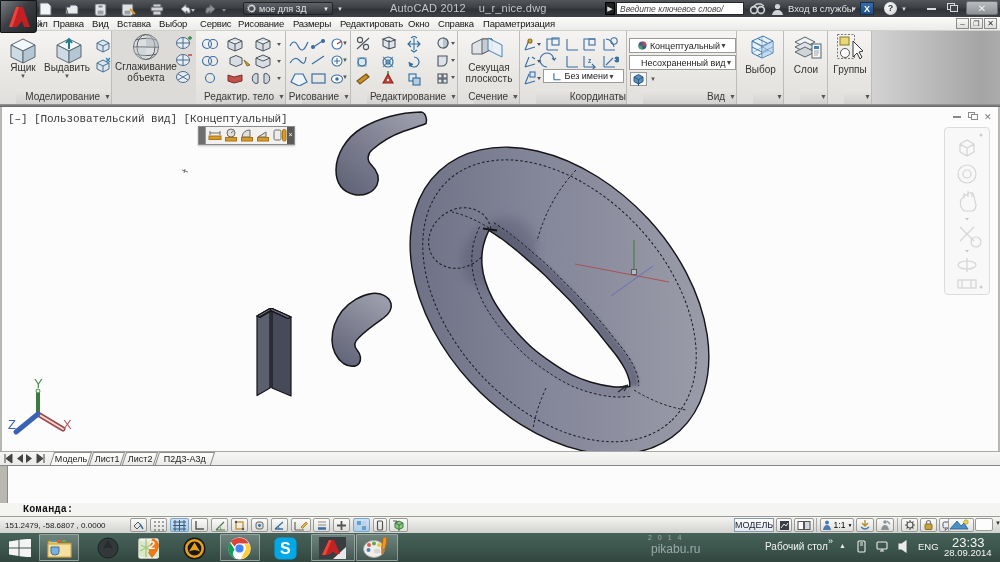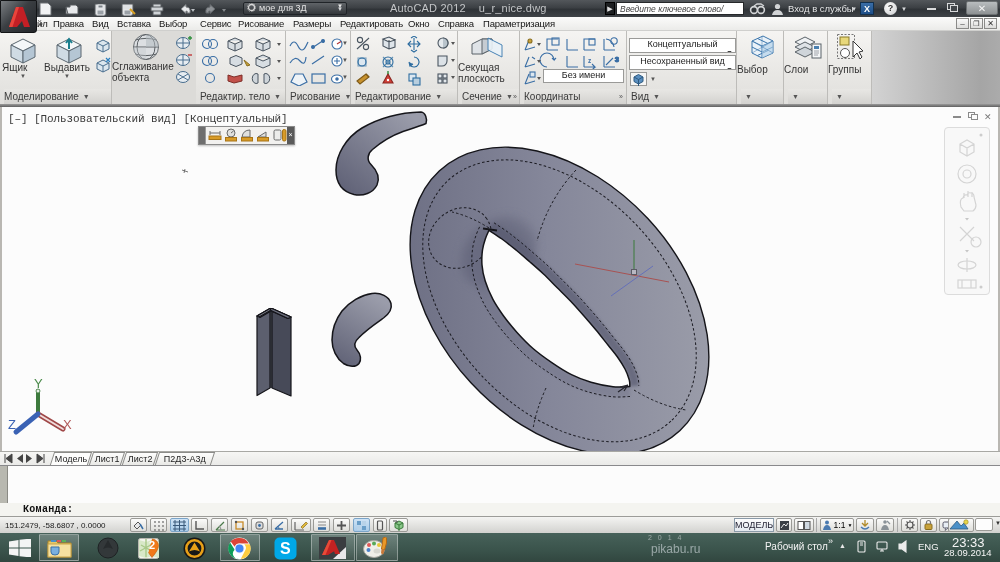--- a/index.html
+++ b/index.html
@@ -4,23 +4,23 @@
 <style>
 * { margin:0; padding:0; box-sizing:border-box; }
 html,body { width:1000px; height:562px; overflow:hidden; font-family:"Liberation Sans", sans-serif; }
 #page { position:relative; width:1000px; height:562px; background:#fcfcfc; }
 .abs { position:absolute; }
 
 
 #titlebar { left:0; top:0; width:1000px; height:17px;
   background:linear-gradient(#53575b,#3c4044 45%,#2f3337 55%,#3f4347); }
 #title-text { left:390px; top:2px; color:#c3c5c7; font-size:11px; letter-spacing:0.2px; }
-#wsbox { left:243px; top:2px; width:104px; height:13px;
+#wsbox { left:243px; top:2px; width:90px; height:13px;
   background:linear-gradient(#606468,#33373b); border:1px solid #202428; border-radius:2px;
-  color:#e6e6e6; font-size:9px; display:flex; align-items:flex-start; padding:0 3px; }
+  color:#e6e6e6; font-size:9px; display:flex; align-items:center; padding:0 3px; }
 #searchbox { left:616px; top:2px; width:128px; height:13px; background:#fff; border:1px solid #26282a;
   font-size:8.5px; font-style:italic; color:#444; padding:1px 3px; font-family:"Liberation Sans",sans-serif; }
 .tglyph { position:absolute; color:#d6d8da; font-size:9px; top:3px; }
 
 
 #menubar { left:0; top:17px; width:1000px; height:14px;
   background:linear-gradient(#fbfbfa,#ebebe9); border-bottom:1px solid #cfcfcd;
   font-size:9.5px; letter-spacing:-0.2px; color:#151515; }
 #menubar span { position:absolute; top:1px; }
 
@@ -29,28 +29,28 @@
   background:linear-gradient(135deg,#7a7e82 0%,#3a3e42 45%,#232629 100%);
   border:1px solid #131517; border-radius:1px 1px 3px 1px;
   display:flex; align-items:center; justify-content:center; }
 
 
 #ribbon { left:0; top:31px; width:1000px; height:73px; background:#dcdbd8; }
 #ribbon-right { left:872px; top:31px; width:128px; height:73px;
   background:linear-gradient(90deg,#d3d3d3,#a5a5a5 85%,#ababab); }
 .panel { position:absolute; top:31px; height:73px;
   background:linear-gradient(#f5f4f2,#e9e8e5 55%,#e0dfdc); border-right:1px solid #bdbcb9; }
-.ptitle { position:absolute; left:4px; right:0; bottom:0; height:15px;
+.ptitle { position:absolute; left:16px; right:0; bottom:0; height:15px;
   background:linear-gradient(#e8e7e4,#d3d2cf); font-size:10px; color:#3a3a3a;
-  display:flex; align-items:center; justify-content:flex-start; white-space:nowrap; }
+  display:flex; align-items:center; justify-content:flex-end; white-space:nowrap; }
 .parr { font-size:7px; margin-left:4px; color:#555; }
-.plabel { position:absolute; font-size:10px; color:#333; line-height:11px; }
+.plabel { position:absolute; font-size:10px; color:#333; text-align:center; line-height:11px; }
 #ribbon-sep { left:0; top:104px; width:1000px; height:3px; background:linear-gradient(#9a9a9a,#606060); }
 .dd { position:absolute; background:#fff; border:1px solid #9a9a98; font-size:9px; color:#222;
-  display:flex; align-items:center; padding:0 2px; white-space:nowrap; overflow:hidden;flex-direction:column; }
+  display:flex; align-items:center; padding:0 8px; white-space:nowrap; overflow:hidden; }
 .dda { margin-left:auto; font-size:7px; color:#444; }
 
 
 #canvas { left:0; top:107px; width:1000px; height:344px; background:#fcfcfc; }
 #canvas-edge-l { left:0; top:107px; width:2px; height:344px; background:#b9b7b2; }
 #canvas-edge-r { left:998px; top:107px; width:2px; height:344px; background:#b9b7b2; }
 #vplabel { left:8px; top:113px; font-size:11px; letter-spacing:-0.1px; color:#3a3a3a;font-family:Liberation Mono, monospace; }
 
 
 #tabbar { left:0; top:451px; width:1000px; height:15px;

